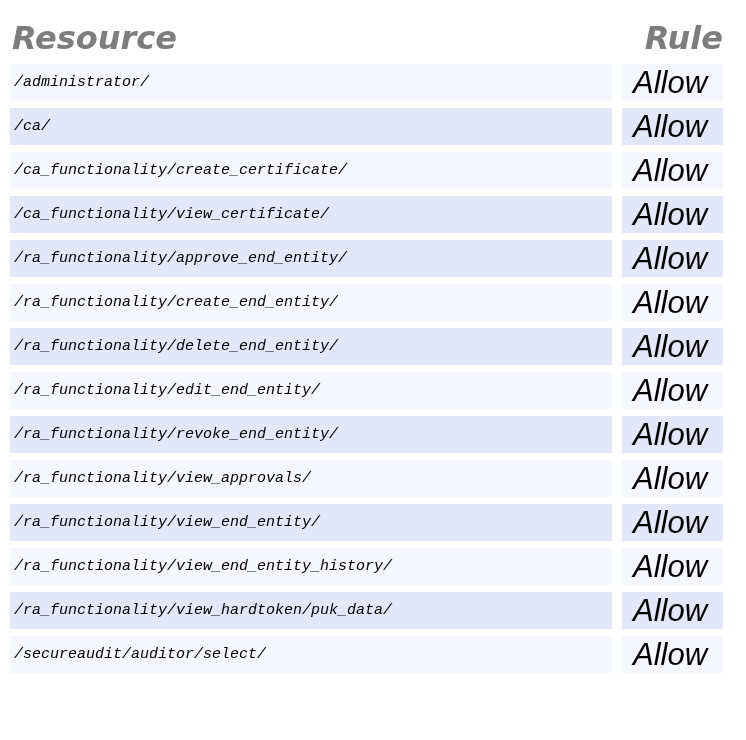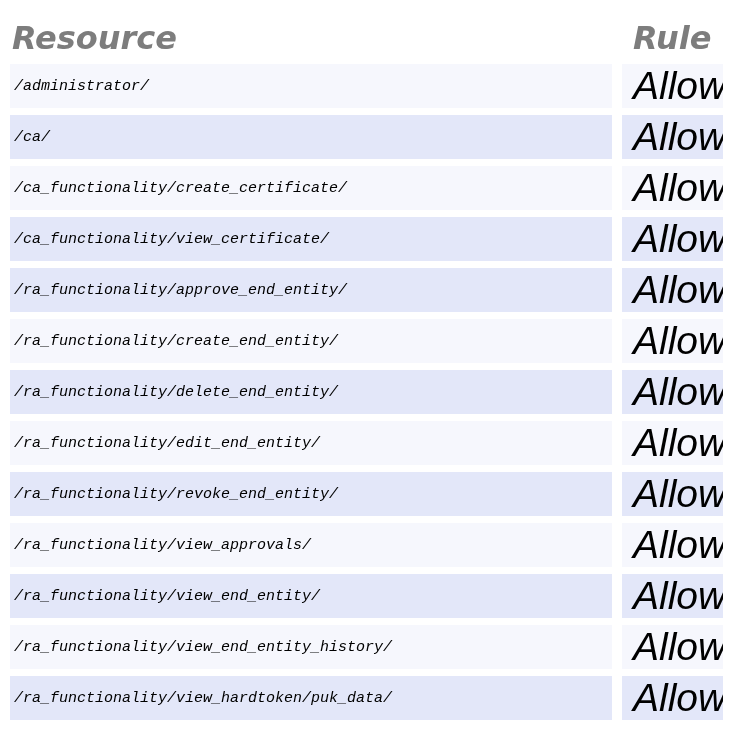--- a/index.html
+++ b/index.html
@@ -24,37 +24,37 @@
     font-size: 32px;
     color: var(--header-text, #7d7d7d);
     text-align: left;
     vertical-align: bottom;
     height: 50px;
     padding: 0;
     background: transparent;
     white-space: nowrap;
   }
   th.res { padding-left: 2px; }
-  th.rul { padding-left: 11px; }
+  th.rul { padding-left: 11px; text-align: right; }
   td {
     height: 37px;
     vertical-align: middle;
     padding: 0;
     white-space: nowrap;
     overflow: hidden;
   }
   td.res {
     font-family: "Liberation Mono", monospace;
     font-size: 15px;
     color: var(--cell-text, #000000);
     padding-left: 4px;
   }
   td.rul {
     font-family: "Liberation Sans", sans-serif;
-    font-size: 39px;
+    font-size: 31px;
     color: var(--cell-text, #000000);
     padding-left: 11px;
   }
   tr.odd td  { background: var(--row-odd, #f6f7fd); }
   tr.even td { background: var(--row-even, #e3e7f9); margin-left: 16px; }
 </style>
 </head>
 <body style="--page-bg: #ffffff; --row-odd: #f6f7fd; --row-even: #e3e7f9; --header-text: #7d7d7d; --cell-text: #000000;">
 
 <table class="rules">
@@ -114,14 +114,18 @@
       <td class="rul">Allow</td>
     </tr>
     <tr class="odd">
       <td class="res">/ra_functionality/view_end_entity_history/</td>
       <td class="rul">Allow</td>
     </tr>
     <tr class="even">
       <td class="res">/ra_functionality/view_hardtoken/puk_data/</td>
       <td class="rul">Allow</td>
     </tr>
+    <tr class="odd">
+      <td class="res">/secureaudit/auditor/select/</td>
+      <td class="rul">Allow</td>
+    </tr>
   </tbody>
 </table>
 
 </body></html>

